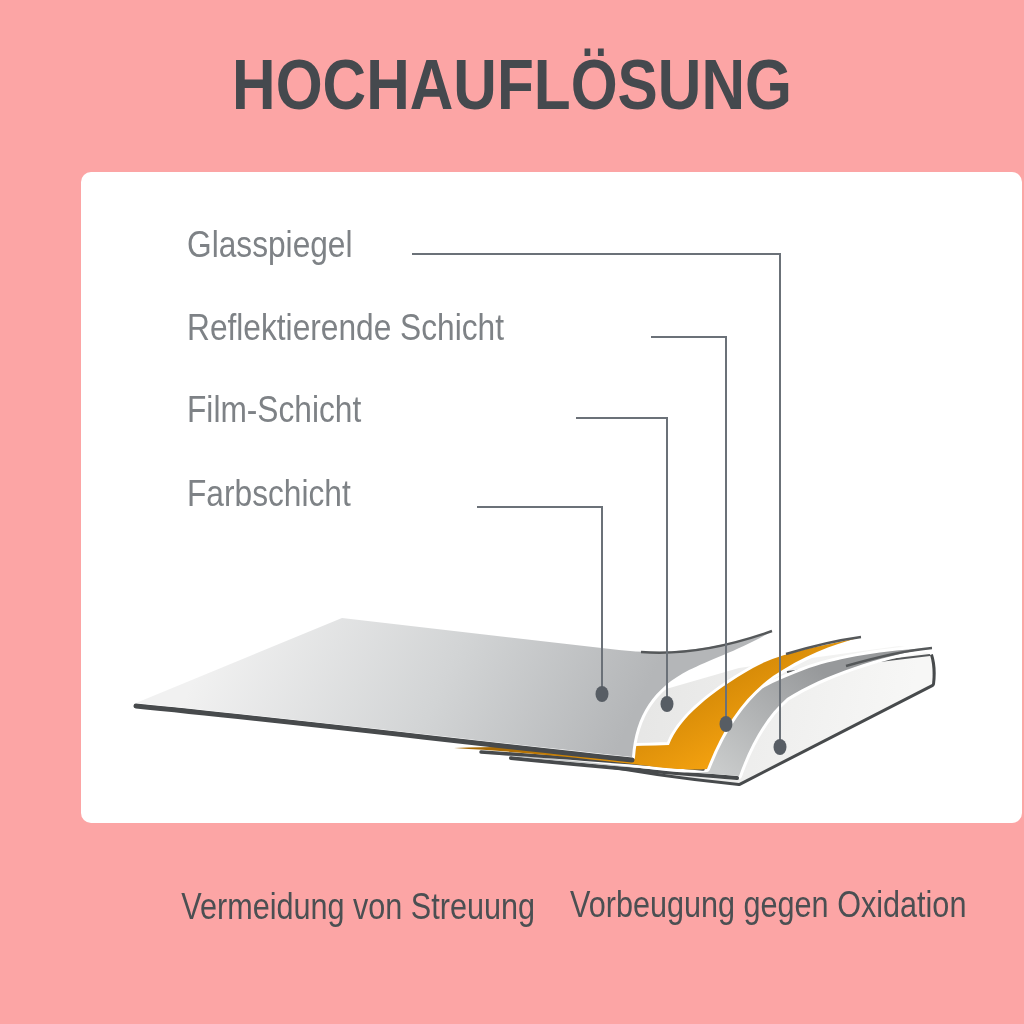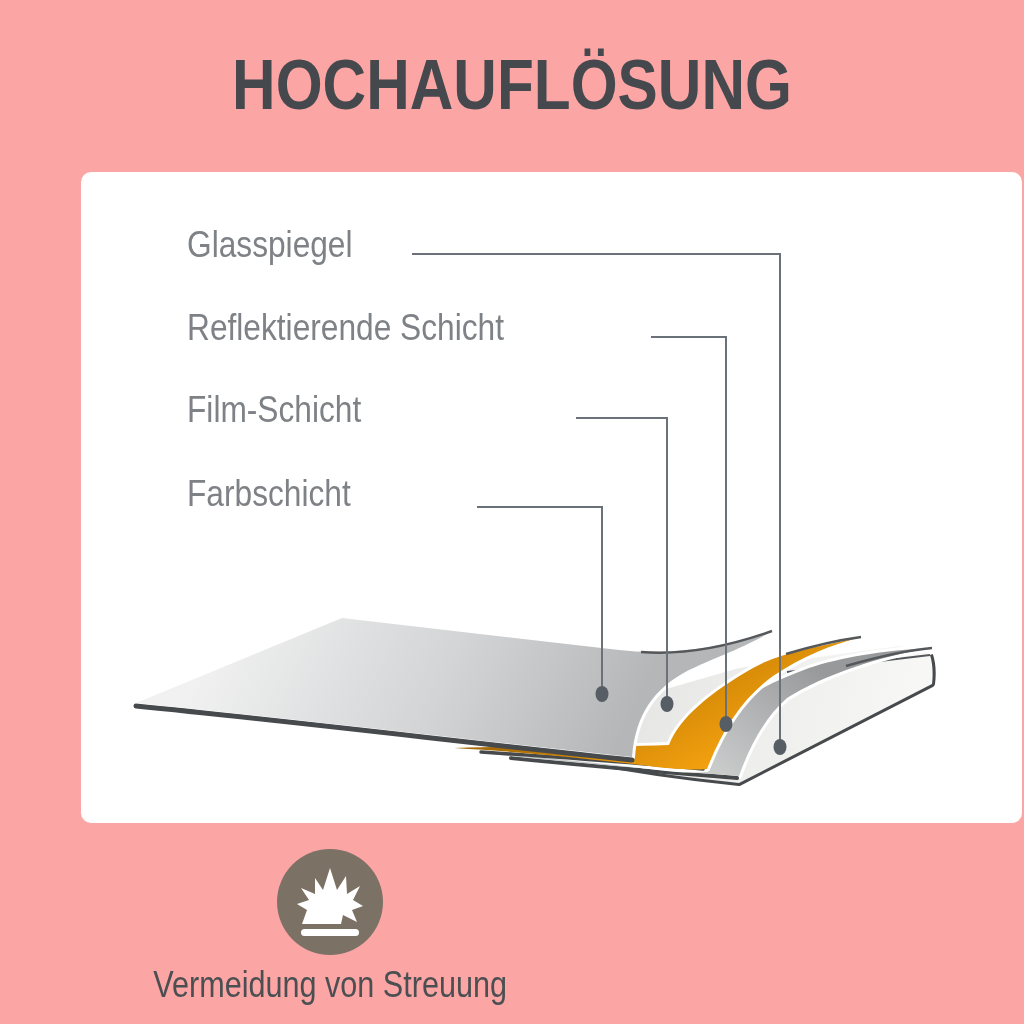--- a/index.html
+++ b/index.html
@@ -32,21 +32,21 @@
     position:absolute;
     left:106px;
     font-size:36px;
     color:#7e8286;
     transform:scaleX(.88);
     transform-origin:left center;
     white-space:nowrap;
   }
   .feature{
     position:absolute;
-    display:flex;flex-direction:column;align-items:center;
+    display:flex;align-items:center;
   }
   .feature-left{left:150px;top:849px;width:360px;}
   .feature-right{left:535px;top:847px;width:410px;}
   .badge-svg{display:block;}
   .caption{
     margin-top:9px;
     font-size:36px;
     color:#4b4f52;
     transform:scaleX(.85);
     white-space:nowrap;
@@ -137,14 +137,30 @@
 
   <div class="feature feature-left">
     <svg class="badge-svg" width="106" height="106" viewBox="-53 -53 106 106">
       <circle r="53" fill="#7b7265"></circle>
       <path fill="#ffffff" d="M -28,22 L -23,8 L -33,2 L -21,-2 L -29,-14 L -15,-8 L -15,-24 L -7,-12 L 0,-34 L 7,-12 L 16,-26 L 17,-8 L 30,-16 L 23,-2 L 33,4 L 22,8 L 27,20 L 13,13 L 11,22 Z"></path>
       <rect x="-29" y="27" width="58" height="7" rx="3.5" fill="#ffffff"></rect>
     </svg>
     <div class="caption">Vermeidung von Streuung</div>
   </div>
 
+  <div class="feature feature-right">
+    <svg class="badge-svg" width="106" height="106" viewBox="-53 -53 106 106">
+      <circle r="53" fill="#7b7265"></circle>
+      <rect x="-42" y="-4" width="84" height="19" fill="#ffffff"></rect>
+      <circle cx="0" cy="-4" r="11" fill="#7b7265"></circle>
+      <g stroke="#ffffff" stroke-width="4.5" stroke-linecap="round" fill="none">
+        <path d="M -19,-13 L -27,-15"></path>
+        <path d="M -16,-23 L -23,-28"></path>
+        <path d="M -3,-21 L -4,-29"></path>
+        <path d="M 1,-36 L 0,-43"></path>
+        <path d="M 11,-21 L 15,-28"></path>
+        <path d="M 16,-12 L 24,-16"></path>
+      </g>
+    </svg>
+    <div class="caption">Vorbeugung gegen Oxidation</div>
+  </div>
 
 </div>
 
 </body></html>

